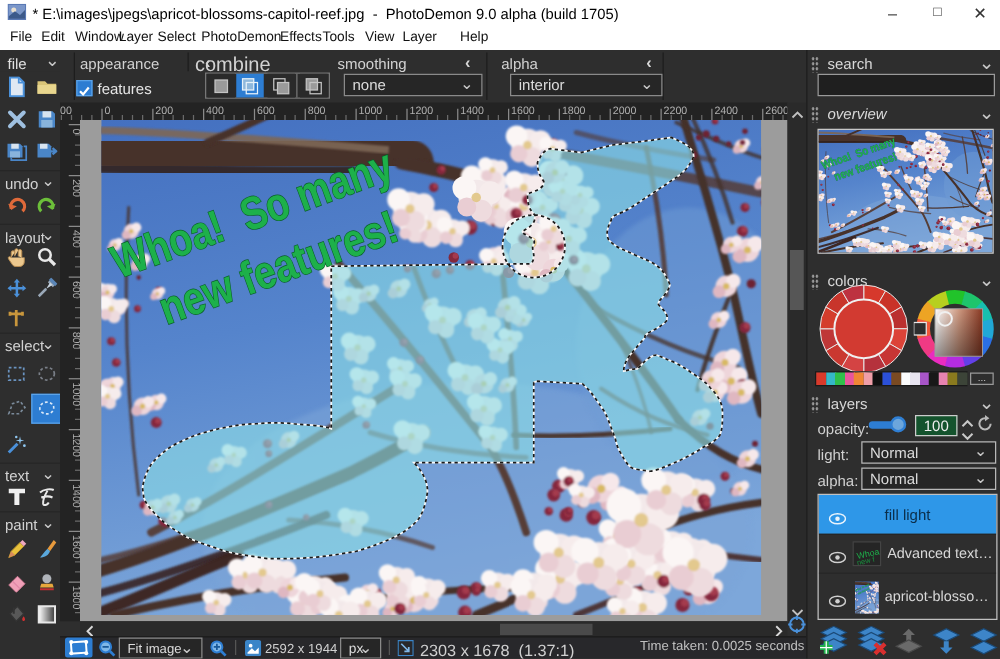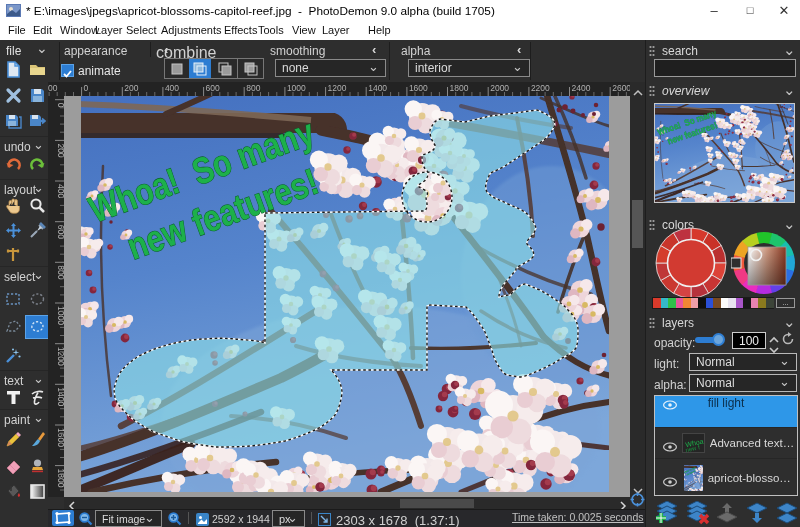--- a/index.html
+++ b/index.html
@@ -19,21 +19,21 @@
       <div style="position:absolute;left:700px;top:0px;width:28px;height:20px;color:#333;font-size:13px;display:flex;align-items:center;justify-content:center;">–</div>
       <div style="position:absolute;left:736px;top:0px;width:28px;height:20px;color:#333;font-size:11px;display:flex;align-items:center;justify-content:center;">□</div>
       <div style="position:absolute;left:770px;top:0px;width:28px;height:20px;color:#333;font-size:13px;display:flex;align-items:center;justify-content:center;">✕</div>
     </div>
 <div style="position:absolute;left:0px;top:20px;width:800px;height:20px;background:#fff;">
       <div style="position:absolute;left:8px;top:4px;height:14px;font-size:11px;color:#111;white-space:nowrap;">File</div>
       <div style="position:absolute;left:33px;top:4px;height:14px;font-size:11px;color:#111;white-space:nowrap;">Edit</div>
       <div style="position:absolute;left:60px;top:4px;height:14px;font-size:11px;color:#111;white-space:nowrap;">Window</div>
       <div style="position:absolute;left:95px;top:4px;height:14px;font-size:11px;color:#111;white-space:nowrap;">Layer</div>
       <div style="position:absolute;left:126px;top:4px;height:14px;font-size:11px;color:#111;white-space:nowrap;">Select</div>
-      <div style="position:absolute;left:161px;top:4px;height:14px;font-size:11px;color:#111;white-space:nowrap;">Adjustments</div>
+      <div style="position:absolute;left:161px;top:4px;height:14px;font-size:11px;color:#111;white-space:nowrap;">PhotoDemon</div>
       <div style="position:absolute;left:224px;top:4px;height:14px;font-size:11px;color:#111;white-space:nowrap;">Effects</div>
       <div style="position:absolute;left:258px;top:4px;height:14px;font-size:11px;color:#111;white-space:nowrap;">Tools</div>
       <div style="position:absolute;left:292px;top:4px;height:14px;font-size:11px;color:#111;white-space:nowrap;">View</div>
       <div style="position:absolute;left:322px;top:4px;height:14px;font-size:11px;color:#111;white-space:nowrap;">Layer</div>
       <div style="position:absolute;left:368px;top:4px;height:14px;font-size:11px;color:#111;white-space:nowrap;">Help</div>
     </div>
 <div style="position:absolute;left:0px;top:40px;width:800px;height:487px;background:#2e2e2e;"></div>
 <div style="position:absolute;left:6px;top:44px;height:13px;font-size:12px;color:#e0e0e0;">file</div>
     <div style="position:absolute;left:36px;top:40px;height:16px;color:#c8c8c8;font-size:14px;">⌄</div>
     <div style="position:absolute;left:59px;top:42px;width:1px;height:38px;background:#1d1d1d;"></div>
@@ -43,21 +43,21 @@
     <div style="position:absolute;left:156px;top:44px;height:13px;font-size:16px;color:#d2d2d2;">combine</div>
     <div style="position:absolute;left:270px;top:44px;height:13px;font-size:12px;color:#d2d2d2;">smoothing</div>
     <div style="position:absolute;left:372px;top:42px;height:15px;color:#d8d8d8;font-size:13px;font-weight:bold;">‹</div>
     <div style="position:absolute;left:389px;top:42px;width:1px;height:38px;background:#1d1d1d;"></div>
     <div style="position:absolute;left:401px;top:44px;height:13px;font-size:12px;color:#d2d2d2;">alpha</div>
     <div style="position:absolute;left:517px;top:42px;height:15px;color:#d8d8d8;font-size:13px;font-weight:bold;">‹</div>
     <div style="position:absolute;left:530px;top:42px;width:1px;height:38px;background:#1d1d1d;"></div>
 <div style="position:absolute;left:61px;top:64px;width:13px;height:13px;background:#2d7dd2;border:1px solid #5ba3e8;"><svg width="11" height="11">
         <path d="M2,6 L4.5,8.5 L9,3" stroke="#fff" stroke-width="1.8" fill="none"></path>
       </svg></div>
-    <div style="position:absolute;left:78px;top:64px;height:13px;font-size:12px;color:#e6e6e6;">animate</div>
+    <div style="position:absolute;left:78px;top:64px;height:13px;font-size:12px;color:#e6e6e6;">features</div>
     <div style="position:absolute;left:164px;top:58px;width:100px;height:21px;border:1px solid #777;background:#2a2a2a;"></div>
     <div style="position:absolute;left:166px;top:59px;width:22px;height:19px;background:#2a2a2a;display:flex;align-items:center;justify-content:center;">
       <svg width="12" height="12">
         <rect x="1" y="1" width="10" height="10" fill="#9a9a9a" stroke="#c4c4c4"></rect>
       </svg>
     </div>
     <div style="position:absolute;left:189px;top:59px;width:22px;height:19px;background:#2d7dd2;display:flex;align-items:center;justify-content:center;">
       <svg width="14" height="14">
         <rect x="1" y="1" width="9" height="9" fill="#8fb8dc" stroke="#e8f2fa"></rect>
         <rect x="4" y="4" width="9" height="9" fill="none" stroke="#e8f2fa"></rect>
@@ -779,21 +779,21 @@
         <path d="M2,10 L5.5,6.5 L8,9 L11,6 V11 H2 Z" fill="#fff"></path>
       </svg></div>
     <div style="position:absolute;left:212px;top:513px;height:12px;font-size:10.5px;color:#d0d0d0;white-space:nowrap;">2592 x 1944</div>
     <div class="dd" style="left:272px;top:510px;width:33px;height:17px;font-size:11px;">px<span class="c">⌄</span></div>
     <div style="position:absolute;left:311px;top:512px;width:1px;height:12px;background:#555;"></div>
     <div style="position:absolute;left:318px;top:512px;width:13px;height:13px;"><svg width="13" height="13">
         <rect x="0.5" y="0.5" width="12" height="12" fill="none" stroke="#3a85c8"></rect>
         <path d="M3,3 L9,9 M9,5.5 V9 H5.5" stroke="#7fb7e8" stroke-width="1.4" fill="none"></path>
       </svg></div>
     <div style="position:absolute;left:336px;top:513px;height:12px;font-size:13px;color:#d0d0d0;white-space:nowrap;">2303 x 1678&nbsp; (1.37:1)</div>
-    <div style="position:absolute;left:512px;top:511px;height:12px;font-size:10.5px;color:#c0c0c0;text-decoration:underline;">Time taken: 0.0025 seconds</div>
+    <div style="position:absolute;left:512px;top:511px;height:12px;font-size:10.5px;color:#c0c0c0;">Time taken: 0.0025 seconds</div>
 <div style="position:absolute;left:645px;top:40px;width:155px;height:487px;background:#2e2e2e;border-left:1px solid #1d1d1d;"></div>
     <div class="grip" style="left:649px;top:45px;"></div>
     <div style="position:absolute;left:662px;top:44px;height:14px;font-size:12px;color:#d8d8d8;">search</div>
     <div style="position:absolute;left:783px;top:41px;height:16px;color:#c8c8c8;font-size:15px;">⌄</div>
     <div style="position:absolute;left:654px;top:59px;width:142px;height:18px;background:#1f1f1f;border:1px solid #9a9a9a;"></div>
     <div class="grip" style="left:649px;top:85px;"></div>
     <div style="position:absolute;left:662px;top:84px;height:14px;font-size:12px;color:#d8d8d8;font-style:italic;">overview</div>
     <div style="position:absolute;left:783px;top:81px;height:16px;color:#c8c8c8;font-size:15px;">⌄</div>
     <div style="position:absolute;left:654px;top:103px;width:141px;height:100px;border:1px solid #c8c8c8;background:#444;"><svg width="139" height="98" viewBox="0 0 528 396" preserveAspectRatio="none">
         <use href="#photoimg"></use>
@@ -868,37 +868,37 @@
     <div style="position:absolute;left:750.5px;top:298px;width:8px;height:10px;background:#e883b0;"></div>
     <div style="position:absolute;left:758.0px;top:298px;width:8px;height:10px;background:#8a7a1e;"></div>
     <div style="position:absolute;left:765.5px;top:298px;width:8px;height:10px;background:#3c4438;"></div>
     <div style="position:absolute;left:776px;top:298px;width:19px;height:10px;border:1px solid #999;color:#ccc;font-size:8px;text-align:center;line-height:7px;">...</div>
     <div class="grip" style="left:649px;top:317px;"></div>
     <div style="position:absolute;left:662px;top:316px;height:14px;font-size:12px;color:#d8d8d8;">layers</div>
     <div style="position:absolute;left:783px;top:313px;height:16px;color:#c8c8c8;font-size:15px;">⌄</div>
     <div style="position:absolute;left:654px;top:336px;height:12px;font-size:12px;color:#d0d0d0;">opacity:</div>
     <div style="position:absolute;left:695px;top:337px;width:26px;height:6px;background:#2d7dd2;border-radius:3px;"></div>
     <div style="position:absolute;left:712px;top:333px;width:13px;height:13px;border:2px solid #2f7fd4;border-radius:50%;background:#6ca6dc;"></div>
-    <div style="position:absolute;left:732px;top:332px;width:34px;height:17px;border:1px solid #ccc;background:#000000;color:#eee;font-size:12px;display:flex;align-items:center;justify-content:center;">100</div>
+    <div style="position:absolute;left:732px;top:332px;width:34px;height:17px;border:1px solid #ccc;background:#14532d;color:#eee;font-size:12px;display:flex;align-items:center;justify-content:center;">100</div>
     <div style="position:absolute;left:768px;top:330px;width:14px;height:9px;"><svg width="12" height="8">
         <path d="M2,6 L6,2 L10,6" fill="none" stroke="#c8c8c8" stroke-width="1.6"></path>
       </svg></div>
     <div style="position:absolute;left:768px;top:340px;width:14px;height:9px;"><svg width="12" height="8">
         <path d="M2,2 L6,6 L10,2" fill="none" stroke="#c8c8c8" stroke-width="1.6"></path>
       </svg></div>
     <div style="position:absolute;left:781px;top:332px;width:14px;height:14px;"><svg width="14" height="14">
         <path d="M11.5,7 A4.5,4.5 0 1,1 7,2.5" fill="none" stroke="#b8b8b8" stroke-width="1.6"></path>
         <path d="M7,0 L10.5,2.5 L7,5 Z" fill="#b8b8b8"></path>
       </svg></div>
     <div style="position:absolute;left:654px;top:357px;height:12px;font-size:12px;color:#d0d0d0;">light:</div>
     <div class="dd" style="left:689px;top:353px;width:108px;height:18px;border-color:#b8b8b8;">Normal<span class="c">⌄</span></div>
     <div style="position:absolute;left:654px;top:378px;height:12px;font-size:12px;color:#d0d0d0;">alpha:</div>
     <div class="dd" style="left:689px;top:374px;width:108px;height:18px;border-color:#b8b8b8;">Normal<span class="c">⌄</span></div>
     <div style="position:absolute;left:654px;top:395px;width:144px;height:101px;border:1px solid #c0c0c0;background:#2e2e2e;overflow:hidden;">
-      <div style="position:absolute;left:0px;top:0px;width:142px;height:31px;background:#2e97e8;display:flex;align-items:flex-start;">
+      <div style="position:absolute;left:0px;top:0px;width:142px;height:31px;background:#2e97e8;display:flex;align-items:center;">
         <div style="margin-left:8px;width:14px;height:10px;"><svg width="14" height="10">
             <ellipse cx="7" cy="5" rx="6.4" ry="4" fill="none" stroke="#eaf4fc" stroke-width="1.2"></ellipse>
             <circle cx="7" cy="5" r="1.8" fill="#eaf4fc"></circle>
           </svg></div>
         <div style="position:absolute;left:0;width:142px;text-align:center;font-size:12px;color:#0b2e4a;">fill light</div>
       </div>
       <div style="position:absolute;left:0px;top:31px;width:142px;height:31px;display:flex;align-items:center;border-top:1px solid #262626;">
         <div style="margin-left:8px;width:14px;height:10px;"><svg width="14" height="10">
             <ellipse cx="7" cy="5" rx="6.4" ry="4" fill="none" stroke="#cfcfcf" stroke-width="1.2"></ellipse>
             <circle cx="7" cy="5" r="1.8" fill="#cfcfcf"></circle>

